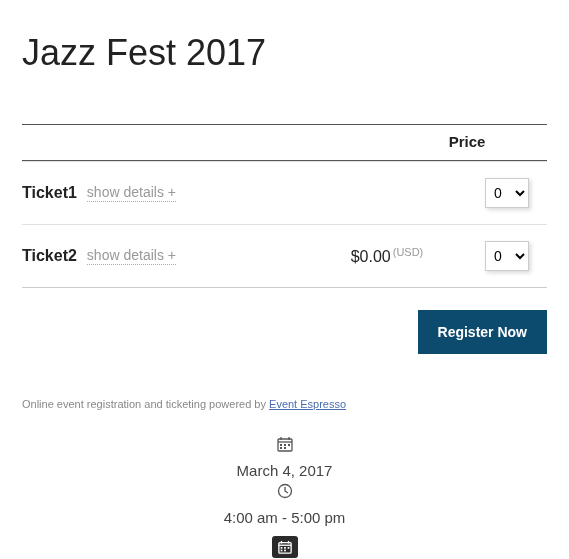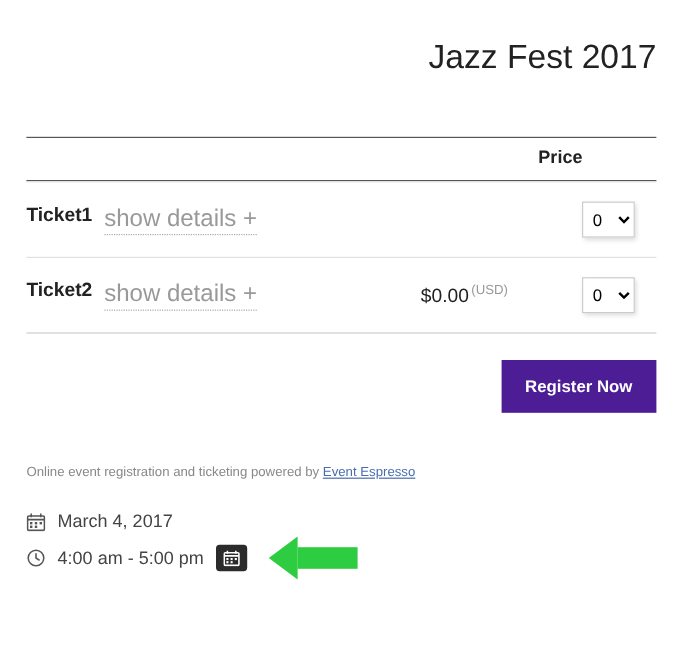--- a/index.html
+++ b/index.html
@@ -5,25 +5,24 @@
   * { box-sizing: border-box; }
   body {
     margin: 0;
     padding: 22px;
     font-family: -apple-system, BlinkMacSystemFont, "Segoe UI", Helvetica, Arial, sans-serif;
     background: #fff;
     color: #222;
     width: 569px;
   }
   h1 {
-    font-size: 28px;
+    font-size: 36px;
     font-weight: 400;
     margin: 10px 0 50px 0;
     color: #222;
-    text-align: right;
   }
   .tickets {
     border-top: 1px solid #555;
     border-bottom: 1px solid #ccc;
   }
   .header-row {
     display: flex;
     padding: 8px 0 10px 0;
     border-bottom: 1px solid #555;
     gap: 45px;
@@ -44,21 +43,21 @@
     color: #222;
     font-size: 15px;
   }
   .ticket-name {
     font-weight: 700;
     font-size: 16px;
     color: #222;
   }
   .show-details {
     color: #999;
-    font-size: 20px;
+    font-size: 14px;
     border-bottom: 1px dotted #aaa;
     cursor: pointer;
     padding-bottom: 1px;
   }
   .price-val {
     font-size: 16px;
     color: #222;
   }
   .price-cur {
     font-size: 11px;
@@ -74,21 +73,21 @@
     font-size: 14px;
     padding: 2px 4px;
     box-shadow: 2px 2px 4px rgba(0,0,0,0.15);
   }
   .actions {
     display: flex;
     justify-content: flex-end;
     margin-top: 22px;
   }
   .register-btn {
-    background: #4c1d95;
+    background: #0c4a6e;
     color: #fff;
     font-weight: 700;
     font-size: 14px;
     border: none;
     padding: 14px 20px;
     cursor: pointer;
   }
   .powered {
     text-align: left;
     font-size: 11px;
@@ -100,20 +99,21 @@
     color: #4a6db0;
     text-decoration: underline;
   }
   .event-meta .meta-row {
     display: flex;
     align-items: center;
     gap: 10px;
     font-size: 15px;
     color: #444;
     margin: 4px 0;
+    flex-direction: column;
   }
   .meta-icon {
     width: 16px; height: 16px;
     color: #555;
     display: inline-flex;
     align-items: center;
     justify-content: center;
   }
   .ical-btn {
     background: #2b2b2b;

